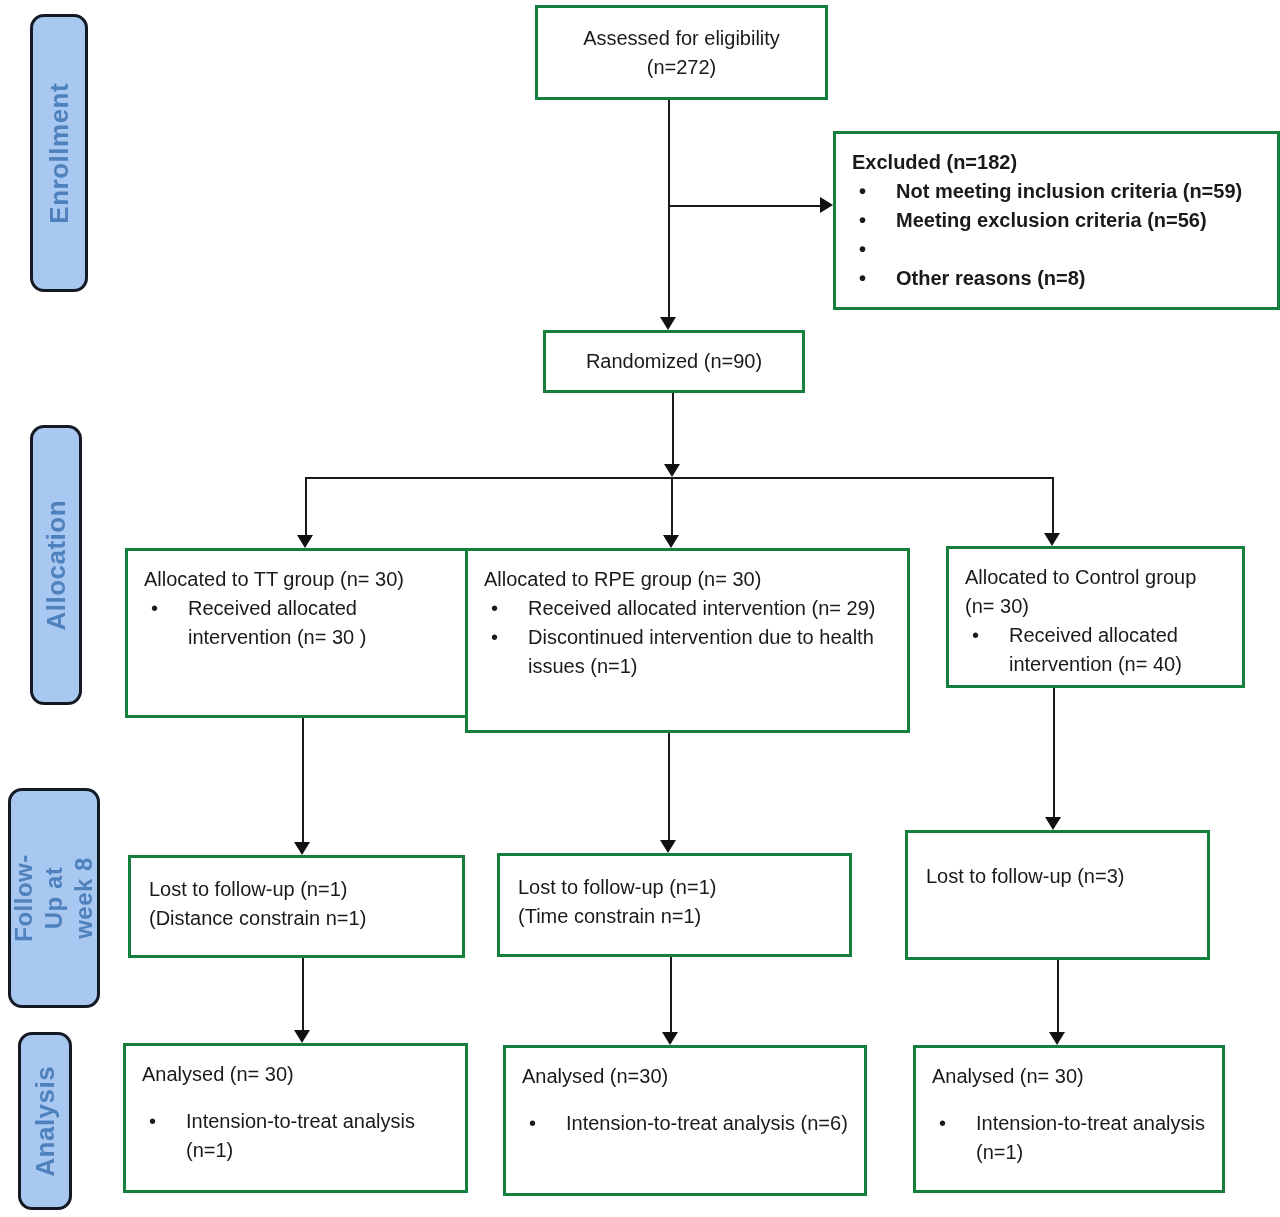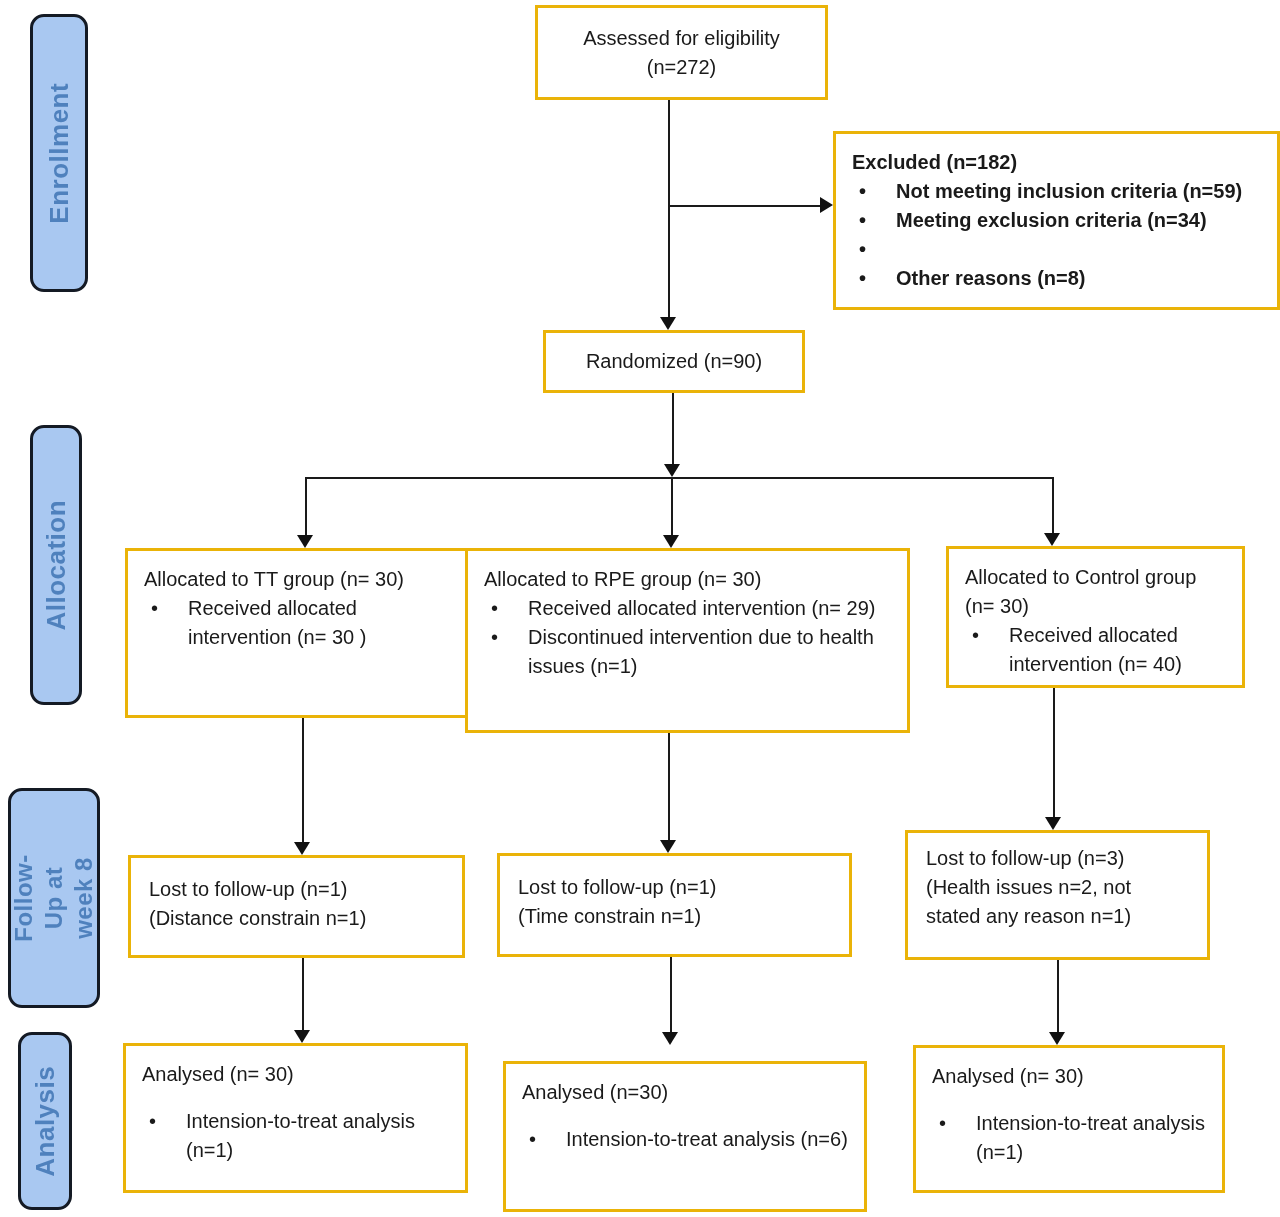--- a/index.html
+++ b/index.html
@@ -1,19 +1,19 @@
 <!DOCTYPE html>
 <html><head>
 <meta charset="utf-8">
 <style>
   html,body{margin:0;padding:0;background:#fff;}
   .canvas{position:relative;width:1280px;height:1217px;background:#ffffff;
           font-family:"Liberation Sans",sans-serif;color:#1a1a1a;overflow:hidden;}
   
-  .fbox{position:absolute;background:#fff;border:3px solid #eab308;box-sizing:border-box;
+  .fbox{position:absolute;background:#fff;border:3px solid #15803d;box-sizing:border-box;
         font-size:20px;line-height:1.45;}
   .center{display:flex;flex-direction:column;align-items:center;justify-content:center;text-align:center;}
   .pad{padding:14px 16px;}
   .brow{display:flex;align-items:flex-start;}
   .blt{flex:0 0 44px;padding-left:7px;box-sizing:border-box;}
   .btxt{flex:1;}
   .gap{margin-top:18px;}
   
   .side-label{position:absolute;background:#a9c8f1;border:3px solid #141a24;border-radius:14px;
         display:flex;align-items:center;justify-content:center;box-sizing:border-box;}
@@ -53,21 +53,21 @@
   </div>
 
   <div class="fbox pad" style="left:833px;top:131px;width:447px;height:179px;font-weight:bold;">
     <div>Excluded (n=182)</div>
     <div class="brow">
       <span class="blt">•</span>
       <span class="btxt">Not meeting inclusion criteria (n=59)</span>
     </div>
     <div class="brow">
       <span class="blt">•</span>
-      <span class="btxt">Meeting exclusion criteria (n=34)</span>
+      <span class="btxt">Meeting exclusion criteria (n=56)</span>
     </div>
     <div class="brow">
       <span class="blt">•</span>
     </div>
     <div class="brow">
       <span class="blt">•</span>
       <span class="btxt">Other reasons (n=8)</span>
     </div>
   </div>
 
@@ -106,34 +106,33 @@
   <div class="fbox" style="left:128px;top:855px;width:337px;height:103px;padding:17px 18px;">
     <div>Lost to follow-up (n=1)</div>
     <div>(Distance constrain n=1)</div>
   </div>
 
   <div class="fbox" style="left:497px;top:853px;width:355px;height:104px;padding:17px 18px;">
     <div>Lost to follow-up (n=1)</div>
     <div>(Time constrain n=1)</div>
   </div>
 
-  <div class="fbox" style="left:905px;top:830px;width:305px;height:130px;padding:11px 18px;">
+  <div class="fbox" style="left:905px;top:830px;width:305px;height:130px;padding:29px 18px;">
     <div>Lost to follow-up (n=3)</div>
-    <div>(Health issues n=2, not stated any reason n=1)</div>
   </div>
 
   <div class="fbox pad" style="left:123px;top:1043px;width:345px;height:150px;">
     <div>Analysed (n= 30)</div>
     <div class="brow gap">
       <span class="blt">•</span>
       <span class="btxt">Intension-to-treat analysis (n=1)</span>
     </div>
   </div>
 
-  <div class="fbox pad" style="left:503px;top:1045px;width:364px;height:151px;margin-top:16px;">
+  <div class="fbox pad" style="left:503px;top:1045px;width:364px;height:151px;">
     <div>Analysed (n=30)</div>
     <div class="brow gap">
       <span class="blt">•</span>
       <span class="btxt">Intension-to-treat analysis (n=6)</span>
     </div>
   </div>
 
   <div class="fbox pad" style="left:913px;top:1045px;width:312px;height:148px;">
     <div>Analysed (n= 30)</div>
     <div class="brow gap">

